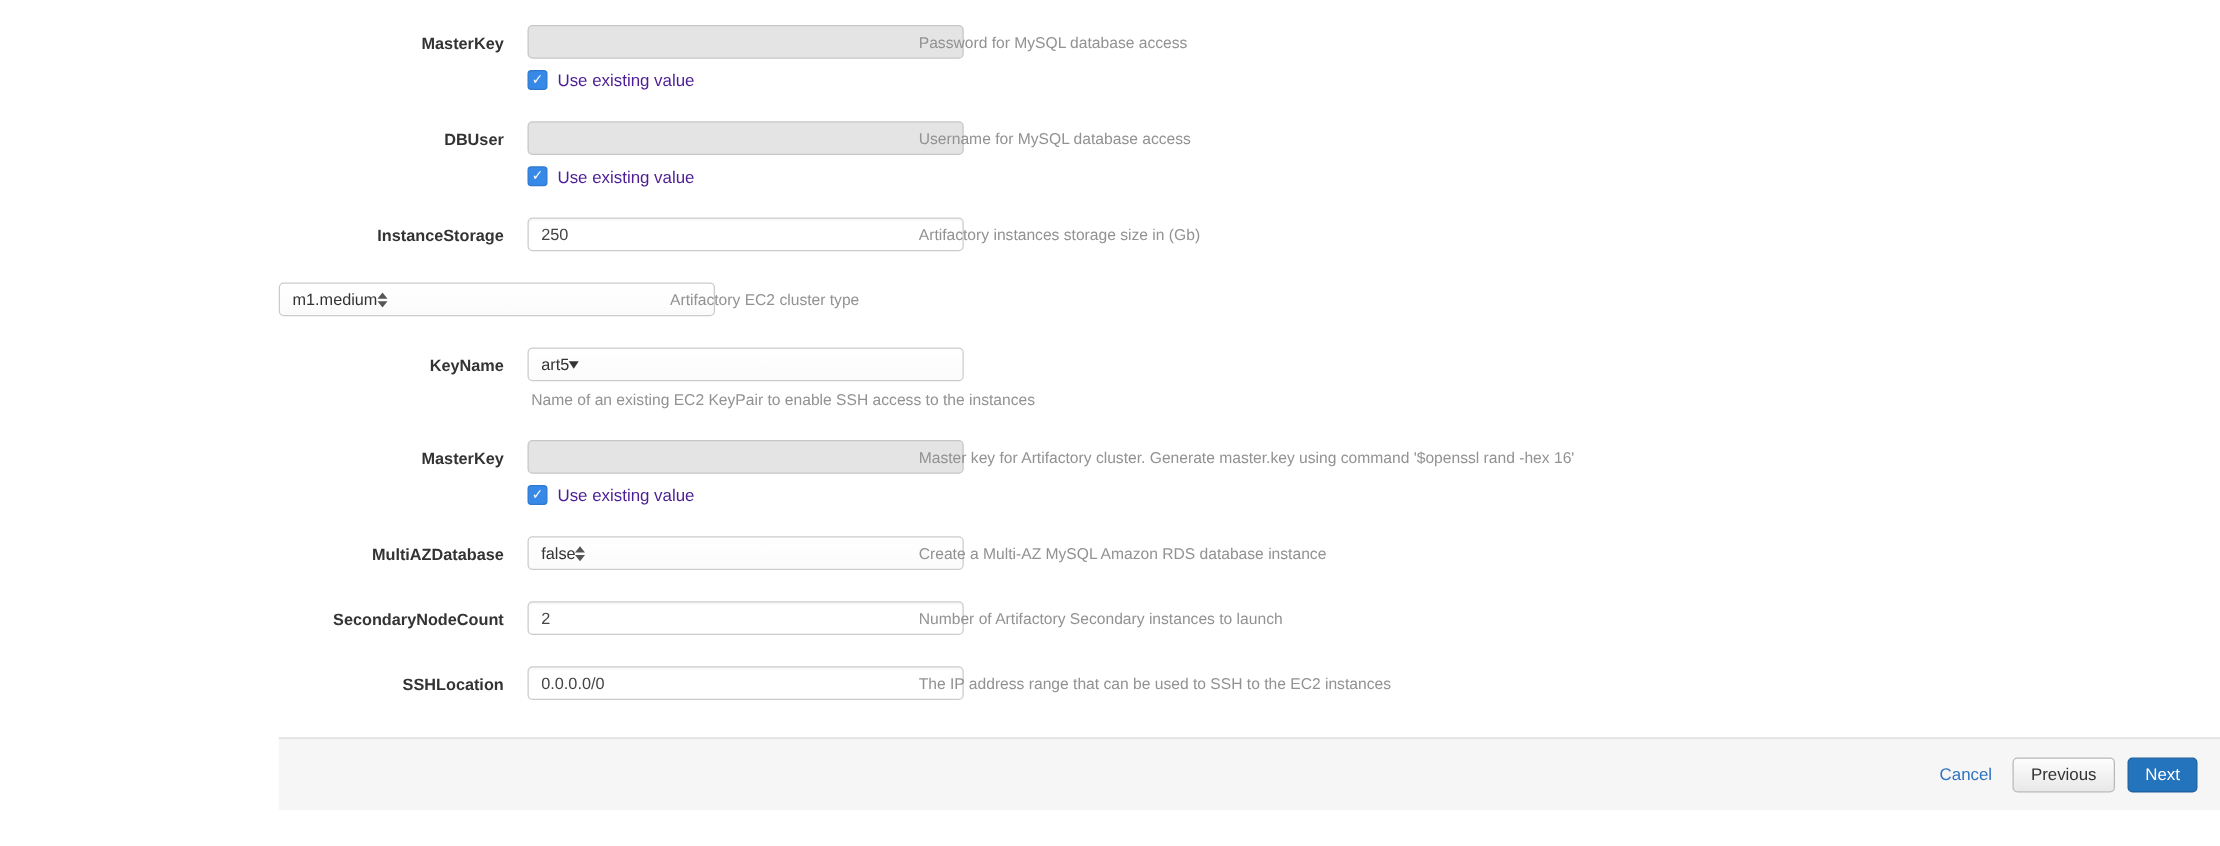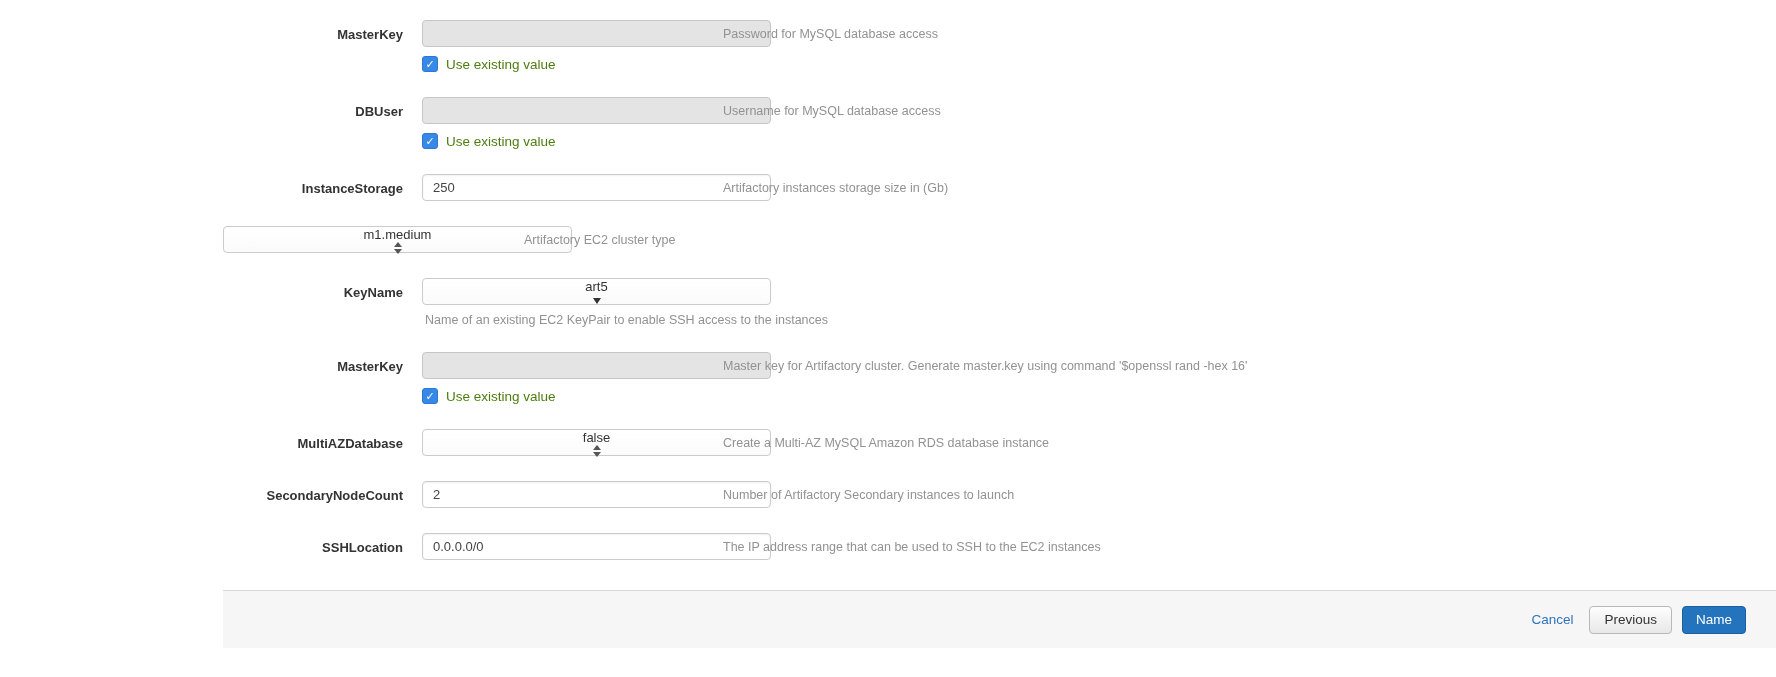--- a/index.html
+++ b/index.html
@@ -6,44 +6,44 @@
     --page_bg:#ffffff;
   }
   *{box-sizing:border-box;margin:0;padding:0;}
   html,body{width:1776px;height:677px;overflow:hidden;background:var(--page_bg);
     font-family:"Liberation Sans","DejaVu Sans",sans-serif;}
   .content{padding-top:20px;}
   .row{display:flex;margin-bottom:25px;margin-left:223px;}
   .label-col{width:199px;padding-right:19px;padding-top:7px;text-align:right;
     font-size:13px;font-weight:bold;color:var(--label_text);white-space:nowrap;}
   .mid-col{width:301px;flex:0 0 301px;}
-  .help-col{padding-top:7px;font-size:12.5px;color:var(--help_text);white-space:nowrap;}
+  .help-col{margin-left:12px;padding-top:7px;font-size:12.5px;color:var(--help_text);white-space:nowrap;}
   .ctrl{width:349px;height:27px;border:1px solid var(--input_border);border-radius:4px;
     font-size:13px;color:#444;padding:0 10px;background:#fff;
     box-shadow:inset 0 1px 2px rgba(0,0,0,0.06);font-family:inherit;}
   input.ctrl:disabled{background:var(--disabled_input_bg);border-color:#c6c6c6;box-shadow:none;color:#777;}
-  .sel{display:flex;align-items:center;justify-content:space-between;cursor:default;
-    background:linear-gradient(#ffffff,#fbfbfb);box-shadow:none;flex-direction:column;}
+  .sel{display:flex;align-items:center;justify-content:flex-start;cursor:default;
+    background:linear-gradient(#ffffff,#fbfbfb);box-shadow:none;}
   .sel .val{font-size:13px;color:#333;}
   .spinner{display:flex;flex-direction:column;align-items:center;}
   .spinner .up{width:0;height:0;border-left:4px solid transparent;border-right:4px solid transparent;
     border-bottom:5px solid #555;margin-bottom:2px;}
   .spinner .down{width:0;height:0;border-left:4px solid transparent;border-right:4px solid transparent;
     border-top:5px solid #555;}
   .caret{width:0;height:0;border-left:4.5px solid transparent;border-right:4.5px solid transparent;
     border-top:6px solid #333;}
   .cb-row{display:flex;align-items:center;margin-top:9px;}
   .checkbox{width:16px;height:16px;border-radius:3px;background:var(--checkbox);
     border:1px solid #2d79d0;color:#fff;font-size:11px;font-weight:bold;line-height:14px;
     text-align:center;cursor:default;}
-  .cb-label{margin-left:8px;font-size:13.5px;color:#4d7c0f;}
+  .cb-label{margin-left:8px;font-size:13.5px;color:#4c1d95;}
   .help-below{margin-top:8px;margin-left:3px;font-size:12.5px;color:var(--help_text);white-space:nowrap;}
   .footer{margin-left:223px;margin-top:30px;height:58px;background:var(--footer_bg);
     border-top:1px solid var(--divider);display:flex;align-items:center;justify-content:flex-end;
-    padding-right:30px;}
+    padding-right:18px;}
   .cancel-link{font-size:13.5px;color:var(--cancel_link);text-decoration:none;cursor:pointer;}
   .btn{height:28px;border-radius:4px;font-size:13.5px;font-family:inherit;cursor:pointer;}
   .btn-default{margin-left:16px;padding:0 14px;border:1px solid #b8b8b8;
     background:linear-gradient(#fdfdfd,#e8e8e8);color:#333;}
   .btn-primary{margin-left:10px;padding:0 13px;border:1px solid var(--next_button_border);
     background:var(--next_button);color:#fff;}
 </style>
 </head>
 <body>
 
@@ -121,15 +121,15 @@
       <div class="row">
         <div class="label-col">SSHLocation</div>
         <div class="mid-col"><input class="ctrl" type="text" value="0.0.0.0/0" style=""></div>
         <div class="help-col">The IP address range that can be used to SSH to the EC2 instances</div>
       </div>
     </div>
 
   <div class="footer">
     <a class="cancel-link">Cancel</a>
     <button class="btn btn-default">Previous</button>
-    <button class="btn btn-primary">Name</button>
+    <button class="btn btn-primary">Next</button>
   </div>
 </div>
 
 </body></html>

